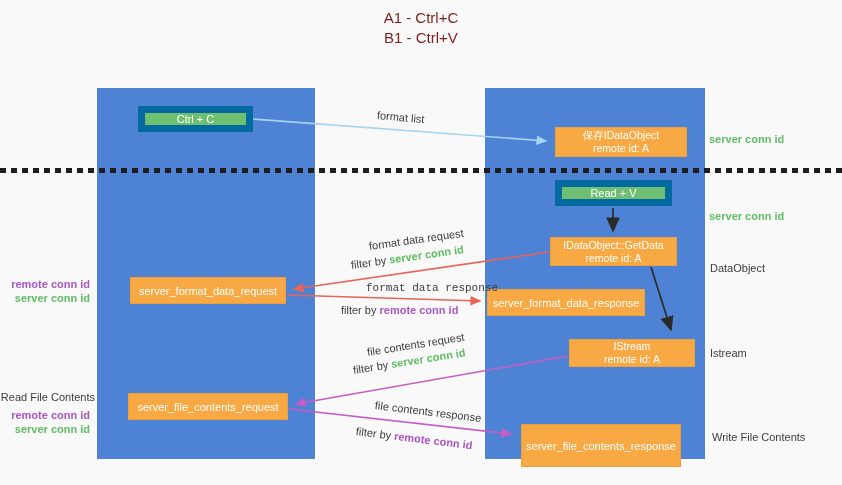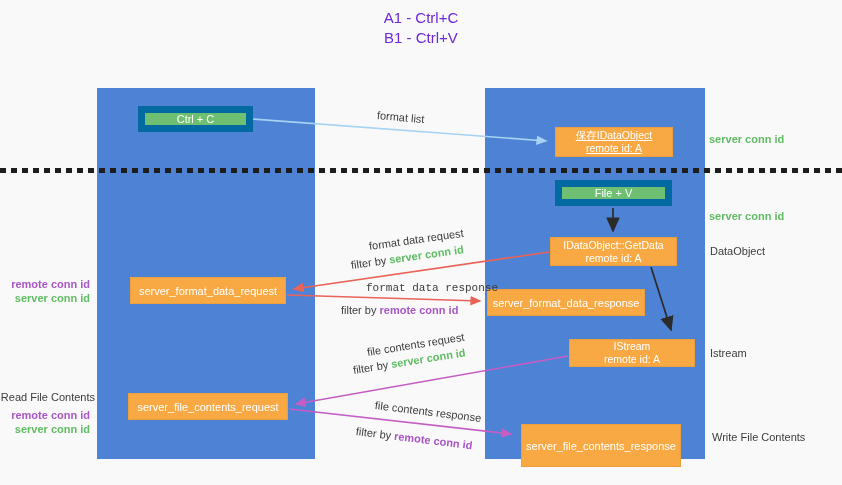--- a/index.html
+++ b/index.html
@@ -6,21 +6,21 @@
   body{
     width:842px;height:485px;
     background:#f9f9f9;
     font-family:"Liberation Sans","DejaVu Sans",sans-serif;
     overflow:hidden;
     position:relative;
   }
   #canvas{position:absolute;left:0;top:0;width:842px;height:485px;}
   .title{
     position:absolute;left:0;top:8px;width:842px;
-    text-align:center;color:#6d28d9;font-size:15px;line-height:20px;
+    text-align:center;color:#7f1d1d;font-size:15px;line-height:20px;
   }
   .col-header{
     position:absolute;text-align:center;color:#454545;font-size:12px;line-height:14px;margin-top:32px;
   }
   .lane{
     position:absolute;background:#4e82d5;
   }
   .node{
     position:absolute;display:flex;flex-direction:column;align-items:center;justify-content:center;
     color:#ffffff;text-align:center;box-sizing:border-box;
@@ -82,27 +82,27 @@
     <line x1="287" y1="295" x2="480" y2="301" stroke="#e96359" stroke-width="1.6" marker-end="url(#mred)"></line>
     <line x1="651" y1="267" x2="671" y2="330" stroke="#2b2b2b" stroke-width="1.7" marker-end="url(#mblack)"></line>
     <line x1="568" y1="356" x2="296" y2="404" stroke="#c45ec4" stroke-width="1.6" marker-end="url(#mmag)"></line>
     <line x1="289" y1="409" x2="511" y2="434" stroke="#c45ec4" stroke-width="1.6" marker-end="url(#mmag)"></line>
   </svg>
 
   <div class="node green-node" style="left:138px;top:106px;width:115px;height:26px;">
     <span>Ctrl + C</span>
   </div>
 
-  <div class="node orange-node" style="left:555px;top:127px;width:118px;height:30px;text-decoration:underline;">
+  <div class="node orange-node" style="left:555px;top:127px;width:132px;height:30px;">
     <span class="l1">保存IDataObject</span>
     <span class="l2">remote id: A</span>
   </div>
 
   <div class="node green-node" style="left:555px;top:180px;width:117px;height:26px;">
-    <span>File + V</span>
+    <span>Read + V</span>
   </div>
 
   <div class="node orange-node" style="left:550px;top:237px;width:127px;height:29px;">
     <span class="l1">IDataObject::GetData</span>
     <span class="l2">remote id: A</span>
   </div>
 
   <div class="node orange-node single" style="left:487px;top:289px;width:158px;height:27px;">
     <span>server_format_data_response</span>
   </div>
@@ -148,17 +148,17 @@
 
   <div class="lbl purple-txt right-align" style="left:0;top:278px;width:90px;">remote conn id</div>
   <div class="lbl green-txt right-align" style="left:0;top:292px;width:90px;">server conn id</div>
 
   <div class="lbl right-align" style="left:0;top:391px;width:95px;">Read File Contents</div>
   <div class="lbl purple-txt right-align" style="left:0;top:409px;width:90px;">remote conn id</div>
   <div class="lbl green-txt right-align" style="left:0;top:423px;width:90px;">server conn id</div>
 
   <div class="lbl green-txt" style="left:709px;top:133px;">server conn id</div>
   <div class="lbl green-txt" style="left:709px;top:210px;">server conn id</div>
-  <div class="lbl" style="left:710px;top:245px;">DataObject</div>
+  <div class="lbl" style="left:710px;top:262px;">DataObject</div>
   <div class="lbl" style="left:710px;top:347px;">Istream</div>
   <div class="lbl" style="left:712px;top:431px;text-align:center;">Write File Contents</div>
 
 </div>
 
 </body></html>

